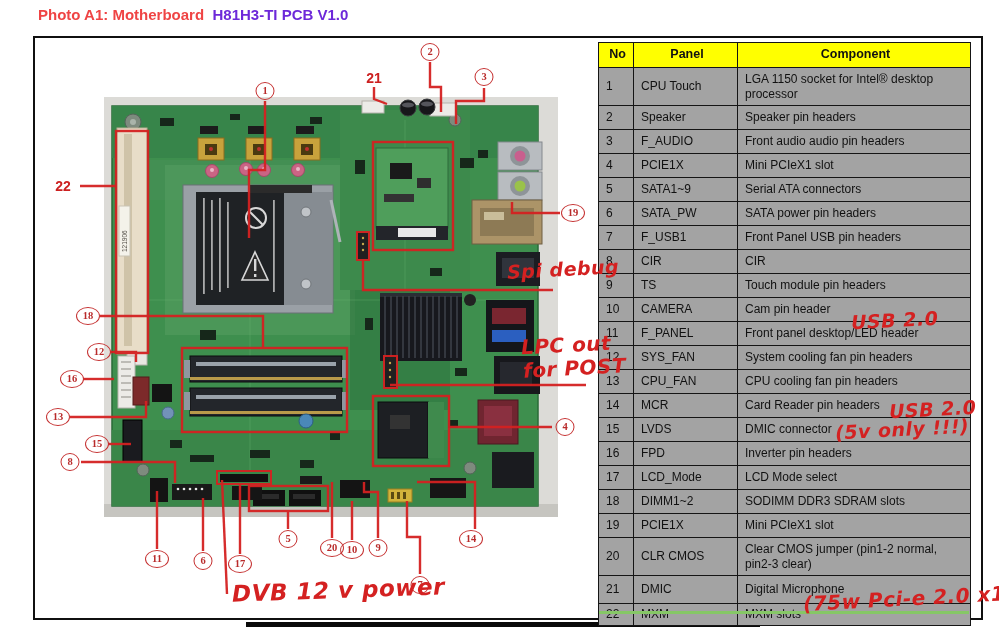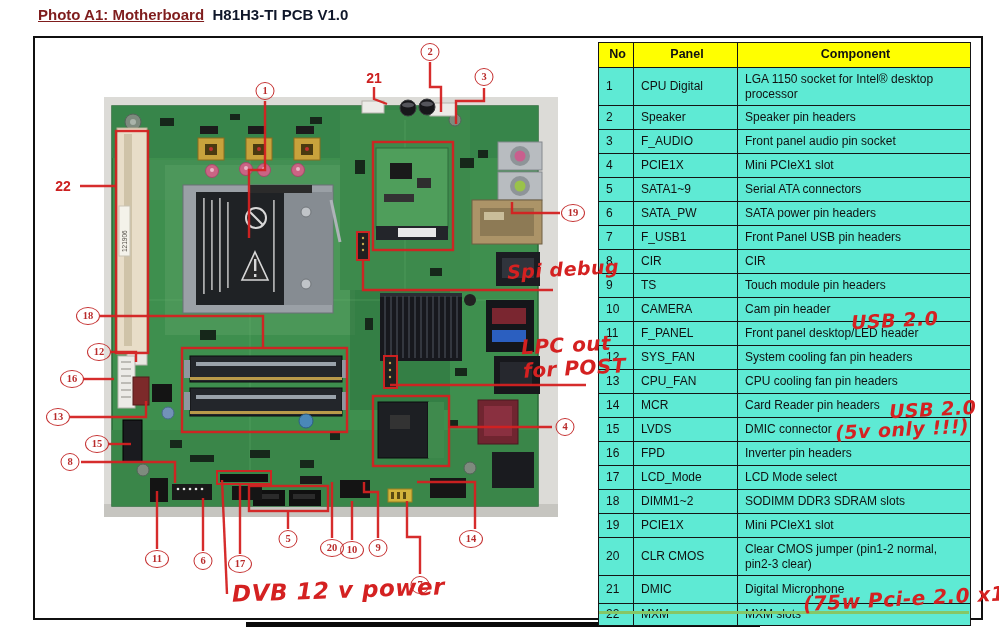--- a/index.html
+++ b/index.html
@@ -1,35 +1,35 @@
 <!DOCTYPE html>
 <html><head>
 <meta charset="utf-8">
 <style>
   html,body{margin:0;padding:0;}
   body{width:999px;height:630px;position:relative;background:#ffffff;overflow:hidden;
        font-family:"Liberation Sans",sans-serif;}
   #page-title{position:absolute;left:38px;top:6px;font-size:15px;font-weight:bold;white-space:nowrap;}
-  #page-title .red{color:#7f1d1d;text-decoration:underline;}
-  #page-title .black{color:#0f172a;}
+  #page-title .red{color:#ef4444;}
+  #page-title .black{color:#6d28d9;}
   #figure-box{position:absolute;left:33px;top:36px;width:946px;height:580px;border:2px solid #101010;background:#fff;}
   #photo-layer{position:absolute;left:0;top:0;width:999px;height:630px;}
   #board-svg{position:absolute;left:0;top:0;}
   .callout{position:absolute;transform:translate(-50%,-50%);box-sizing:border-box;
     width:19px;height:18px;border:1.7px solid #c53131;border-radius:50%;
     color:#b92b2b;font:bold 10.5px "Liberation Serif",serif;
     display:flex;align-items:center;justify-content:center;background:rgba(255,255,255,0.12);
     z-index:6;line-height:1;}
   .callout.wide{width:24px;}
   .callout.plain{border:none;background:none;font:bold 14px "Liberation Sans",sans-serif;color:#cc2020;width:auto;height:auto;}
   .hw{position:absolute;color:#d42121;font-style:italic;font-weight:bold;
       font-family:"DejaVu Sans",sans-serif;white-space:nowrap;z-index:7;letter-spacing:.5px;
       transform:rotate(-3deg);}
   #component-table{position:absolute;left:598px;top:42px;width:372px;border-collapse:collapse;
-      z-index:5;background:#5eead4;table-layout:fixed;}
+      z-index:5;background:#a3a3a3;table-layout:fixed;}
   #component-table th,#component-table td{border:1.5px solid #151515;font-size:12px;color:#111;
       padding:1px 4px 1px 7px;vertical-align:middle;text-align:left;line-height:1.25;}
   #component-table th{background:#ffff00;font-weight:bold;height:22px;font-size:12.5px;text-align:center;}
   #component-table td{height:21px;}
   #component-table tr.tall td{height:35px;}
   #component-table tr.r21 td{height:25px;}
   #component-table tr.r22 td{height:19px;}
   #component-table col.c-no{width:35px;}
   #component-table col.c-label{width:104px;}
   #component-table col.c-comp{width:233px;}
@@ -366,32 +366,32 @@
   <thead>
     <tr>
       <th>No</th>
       <th>Panel</th>
       <th>Component</th>
     </tr>
   </thead>
   <tbody>
       <tr class="tall">
         <td>1</td>
-        <td>CPU Digital</td>
+        <td>CPU Touch</td>
         <td>LGA 1150 socket for Intel® desktop processor</td>
       </tr>
       <tr>
         <td>2</td>
         <td>Speaker</td>
         <td>Speaker pin headers</td>
       </tr>
       <tr>
         <td>3</td>
         <td>F_AUDIO</td>
-        <td>Front panel audio pin socket</td>
+        <td>Front audio audio pin headers</td>
       </tr>
       <tr>
         <td>4</td>
         <td>PCIE1X</td>
         <td>Mini PCIeX1 slot</td>
       </tr>
       <tr>
         <td>5</td>
         <td>SATA1~9</td>
         <td>Serial ATA connectors</td>

